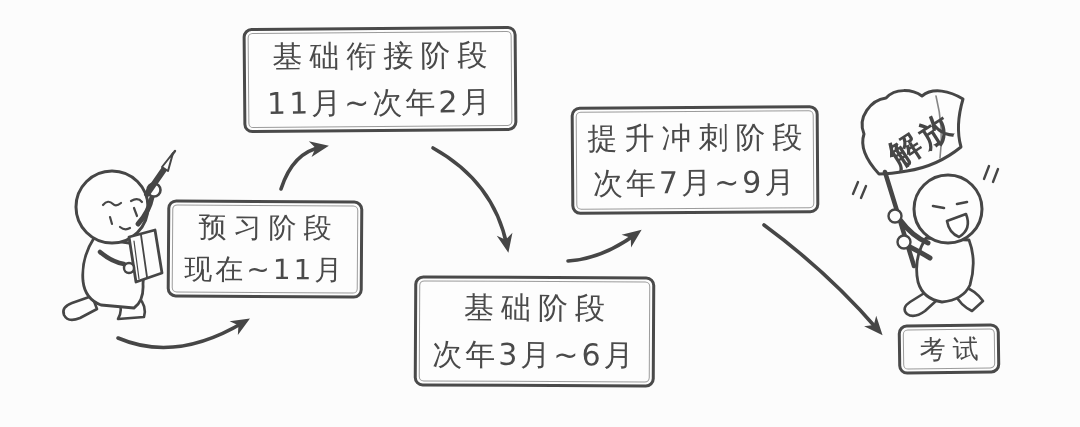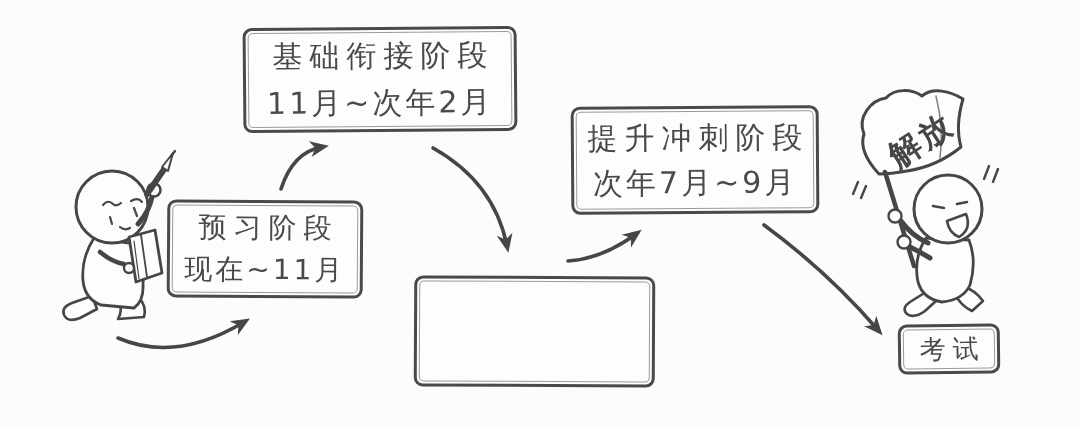--- a/index.html
+++ b/index.html
@@ -106,20 +106,22 @@
     <div class="stage-title">预习阶段</div>
     <div class="stage-period">现在~11月</div>
   </div>
 
   <div class="stage-box" id="box-bridging">
     <div class="stage-title">基础衔接阶段</div>
     <div class="stage-period">11月~次年2月</div>
   </div>
 
   <div class="stage-box" id="box-foundation">
+    <div class="stage-title">基础阶段</div>
+    <div class="stage-period">次年3月~6月</div>
   </div>
 
   <div class="stage-box" id="box-sprint">
     <div class="stage-title">提升冲刺阶段</div>
     <div class="stage-period">次年7月~9月</div>
   </div>
 
   <div class="stage-box" id="box-exam">
     <div class="stage-title">考试</div>
   </div>

